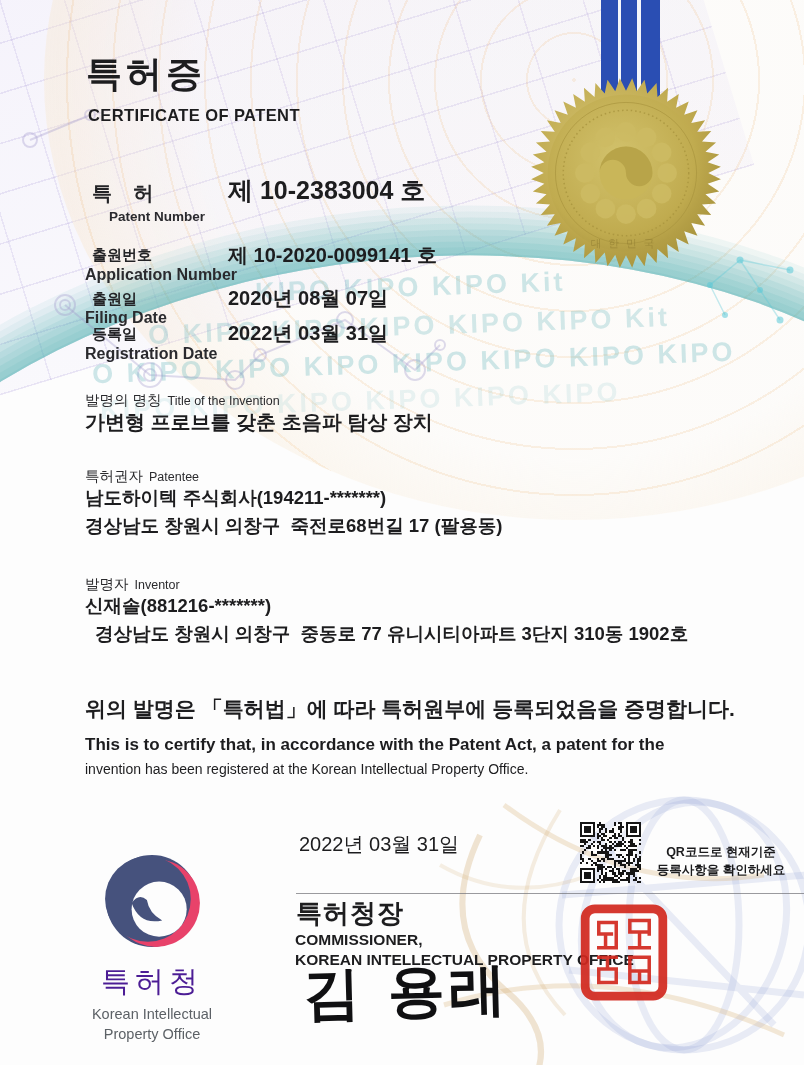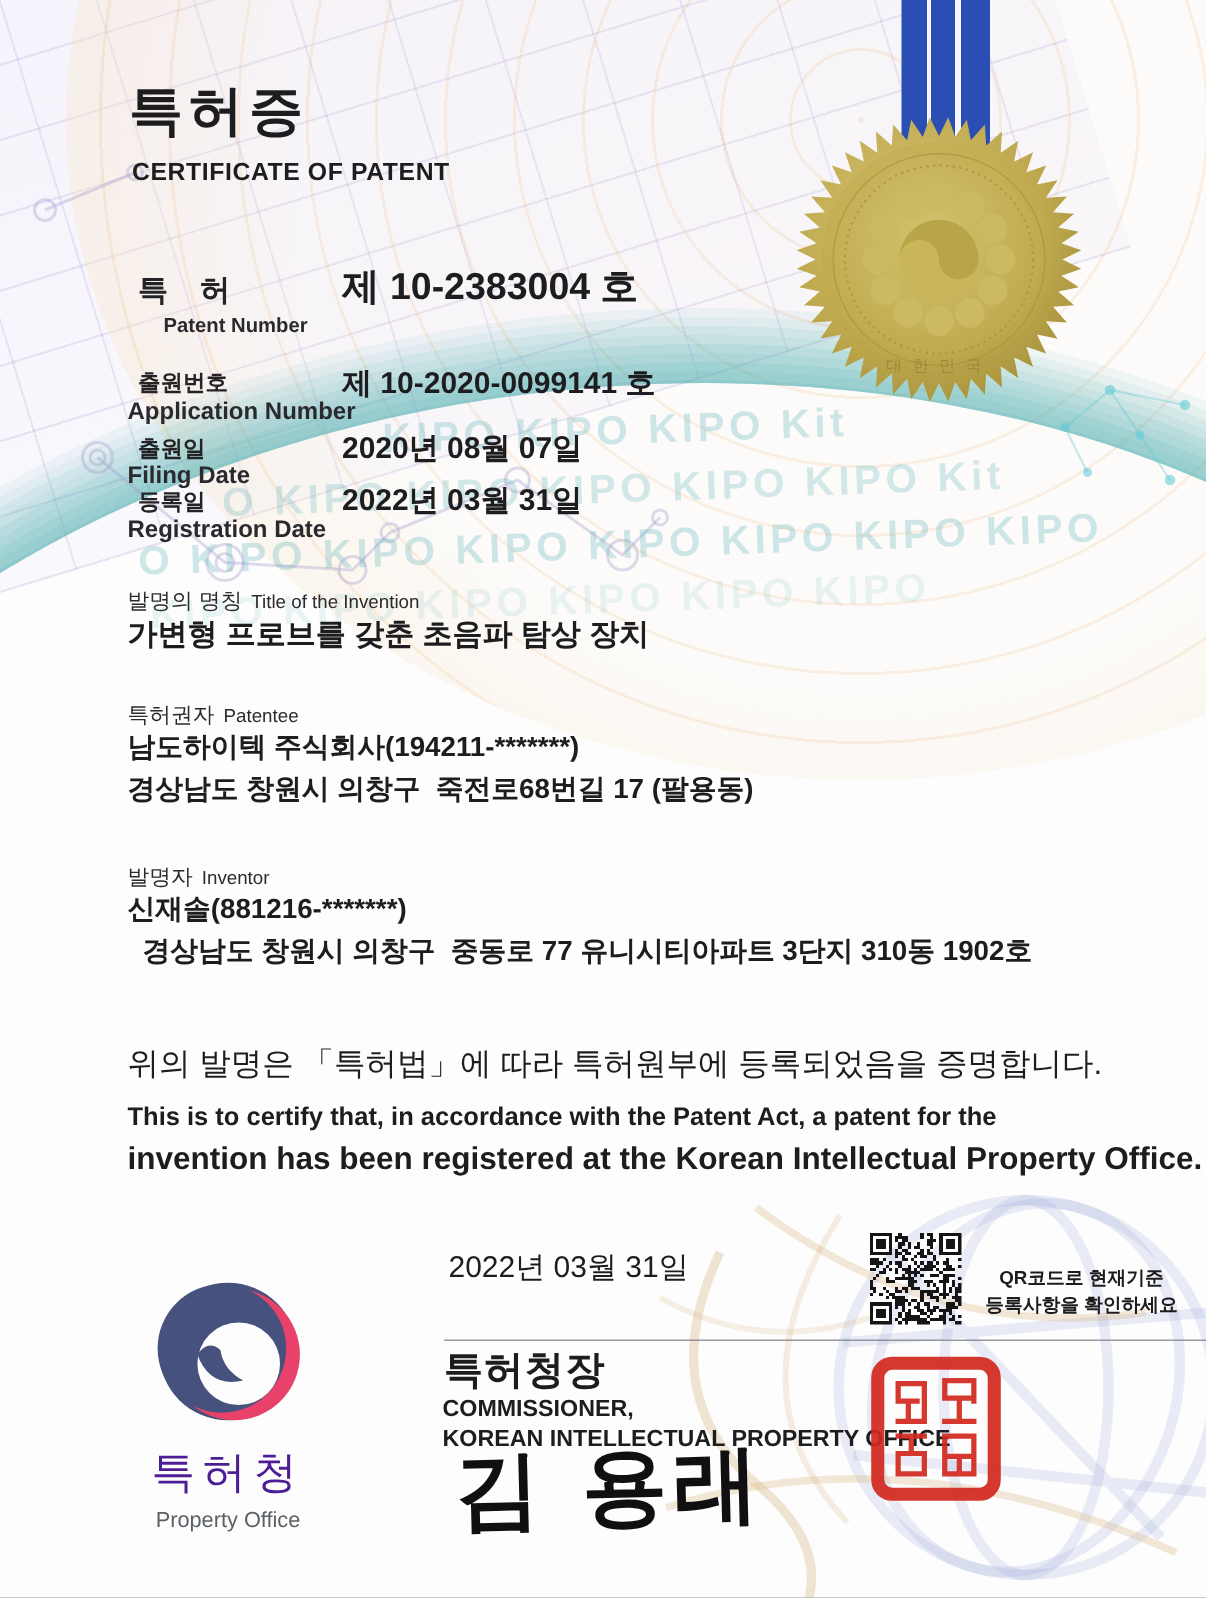--- a/index.html
+++ b/index.html
@@ -63,23 +63,23 @@
   .sechead .ko{font-size:14.5px;font-weight:500;}
   .sechead .en{font-size:12.5px;font-weight:500;}
   .inv-head{left:85px;top:391px;}
   .inv-title{left:85px;top:409px;font-size:20px;font-weight:700;white-space:pre;}
   .pat-head{left:85px;top:467px;}
   .pat-name{left:85px;top:485px;font-size:18.5px;font-weight:700;white-space:pre;}
   .pat-addr{left:85px;top:513px;font-size:18.5px;font-weight:700;white-space:pre;}
   .invr-head{left:85px;top:575px;}
   .invr-name{left:85px;top:593px;font-size:18.5px;font-weight:700;white-space:pre;}
   .invr-addr{left:85px;top:621px;font-size:18.5px;font-weight:700;white-space:pre;margin-left:10px;}
-  .st-ko{left:85px;top:695px;font-size:21px;font-weight:400;white-space:pre;}
+  .st-ko{left:85px;top:695px;font-size:21px;font-weight:700;white-space:pre;}
   .st-en1{left:85px;top:735px;font-size:17px;font-weight:700;white-space:pre;}
-  .st-en2{left:85px;top:761px;font-size:21px;font-weight:700;white-space:pre;}
+  .st-en2{left:85px;top:761px;font-size:14px;font-weight:400;white-space:pre;}
   .issue-date{left:299px;top:831px;font-size:20px;font-weight:500;white-space:pre;}
   .qr{left:580px;top:822px;width:61px;height:61px;}
   .qr-cap{left:646px;top:843px;width:150px;font-size:12.5px;font-weight:700;
           line-height:18px;text-align:center;color:#1c1c1e;}
   .rule{left:296px;top:893px;width:508px;height:1px;background:rgba(120,120,125,.75);}
   .comm-ko{left:296px;top:896px;font-size:26px;font-weight:700;letter-spacing:1px;}
   .comm-en1{left:295px;top:931px;font-size:15.5px;font-weight:700;}
   .comm-en2{left:295px;top:951px;font-size:15.5px;font-weight:700;}
   .sig{left:303px;top:954px;font-size:57px;font-weight:600;letter-spacing:4px;
        font-family:"DejaVu Serif","Liberation Serif",serif;transform:rotate(-1.5deg);color:#101012;}
@@ -571,16 +571,17 @@
 
   <svg class="abs z emblem" viewBox="0 0 100 100">
     <circle cx="50" cy="50" r="45" fill="#46527d"></circle>
     <circle cx="54" cy="52" r="43" fill="#e8426a"></circle>
     <circle cx="46" cy="48" r="42" fill="#46527d"></circle>
     <circle cx="57" cy="58" r="27" fill="#fdfdfd"></circle>
     <path d="M30,52 Q38,74 60,69 Q47,62 45,49 Q37,42 30,52 Z" fill="#46527d"></path>
   </svg>
   <div class="abs z office-ko">특허청</div>
   <div class="abs z office-en">
+    <div>Korean Intellectual</div>
     <div>Property Office</div>
   </div>
 
 </div>
 
 </body></html>

